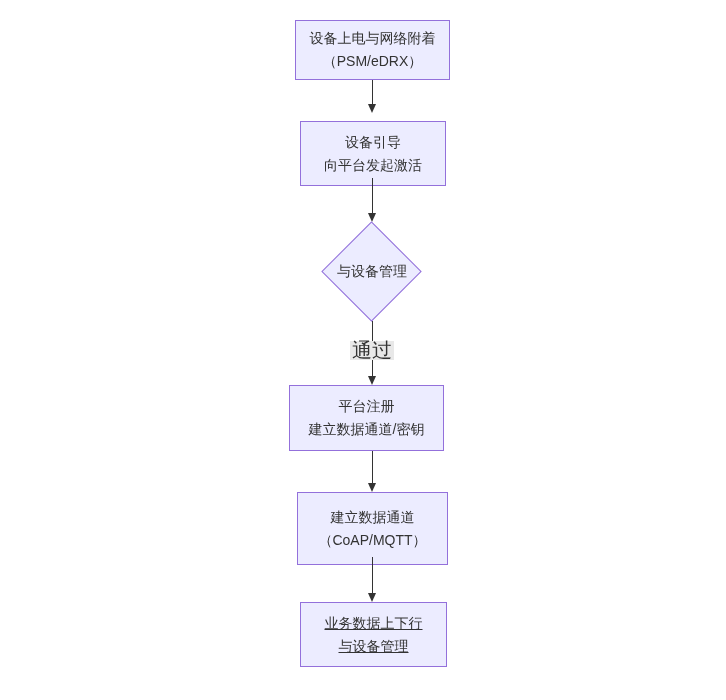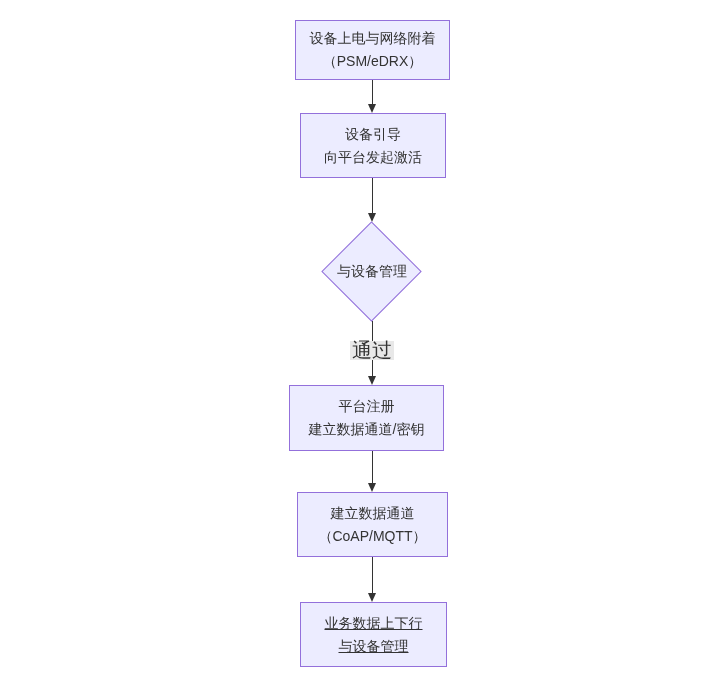--- a/index.html
+++ b/index.html
@@ -27,23 +27,23 @@
     display: flex;
     flex-direction: column;
     align-items: center;
     justify-content: center;
     text-align: center;
   }
   .node .line { white-space: nowrap; }
 
   
   .n-a { left: 295px; top: 20px;  width: 155px; height: 60px; }
-  .n-b { left: 300px; top: 113px; width: 146px; height: 65px; }
+  .n-b { left: 300px; top: 121px; width: 146px; height: 65px; }
   .n-d { left: 289px; top: 385px; width: 155px; height: 66px; }
-  .n-e { left: 297px; top: 492px; width: 151px; height: 65px; }
+  .n-e { left: 297px; top: 492px; width: 151px; height: 73px; }
   .n-f { left: 300px; top: 602px; width: 147px; height: 65px; text-decoration: underline; }
 
   
   .diamond-wrap { position: absolute; left: 322px; top: 222px; width: 100px; height: 100px; }
   .diamond-shape {
     position: absolute;
     left: 14px; top: 14px;
     width: 71px; height: 71px;
     box-sizing: border-box;
     background: #ECECFF;

